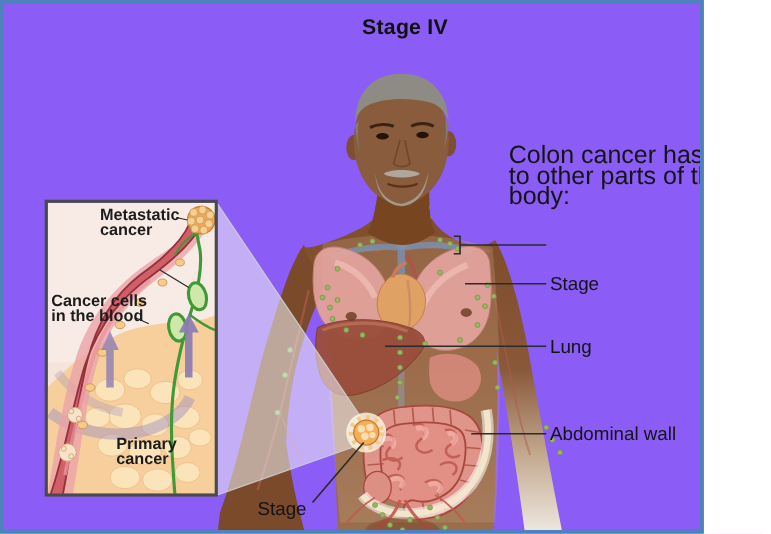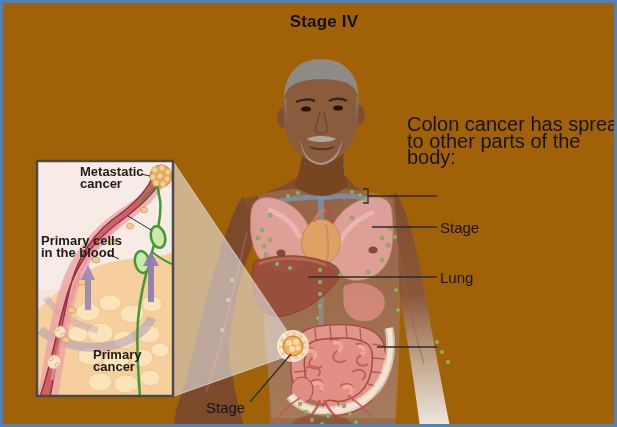--- a/index.html
+++ b/index.html
@@ -1,18 +1,18 @@
 <!DOCTYPE html>
 <html><head>
 <meta charset="utf-8">
 <style>
   html,body{margin:0;padding:0;background:#fff;}
   .page{
-    position:relative;width:617px;height:427px;box-sizing:border-box;
-    border:3px solid #4f81bd;background:#a16207;overflow:hidden;
+    position:relative;width:563px;height:427px;box-sizing:border-box;
+    border:3px solid #4f81bd;background:#8b5cf6;overflow:hidden;
     font-family:"Liberation Sans","DejaVu Sans",sans-serif;
   }
   .inner{position:absolute;left:-3px;top:-3px;width:617px;height:427px;}
   .abs{position:absolute;}
   .title{
     font-size:17px;font-weight:bold;color:#101010;text-align:center;
     letter-spacing:.2px;
   }
   .intro{
     font-size:20px;color:#141414;line-height:16.5px;white-space:pre;
@@ -344,23 +344,24 @@
 </svg>
 
 <div class="abs title" style="left:244px;top:12px;width:160px;">Stage IV</div>
 
 <div class="abs intro" style="left:407px;top:116px;">Colon cancer has spread
 to other parts of the
 body:</div>
 
 <div class="abs lbl" style="left:440px;top:219px;">Stage</div>
 <div class="abs lbl" style="left:440px;top:269px;">Lung</div>
+<div class="abs lbl" style="left:440px;top:339px;">Abdominal wall</div>
 <div class="abs lbl" style="left:206px;top:399px;">Stage</div>
 
 <div class="abs inset-lbl" style="left:80px;top:166px;width:62px;">Metastatic
 cancer</div>
-<div class="abs inset-lbl" style="left:41px;top:235px;width:70px;">Primary cells
+<div class="abs inset-lbl" style="left:41px;top:235px;width:70px;">Cancer cells
 in the blood</div>
 <div class="abs inset-lbl" style="left:93px;top:349px;width:58px;">Primary
 cancer</div>
 
 </div>
 </div>
 
 </body></html>

